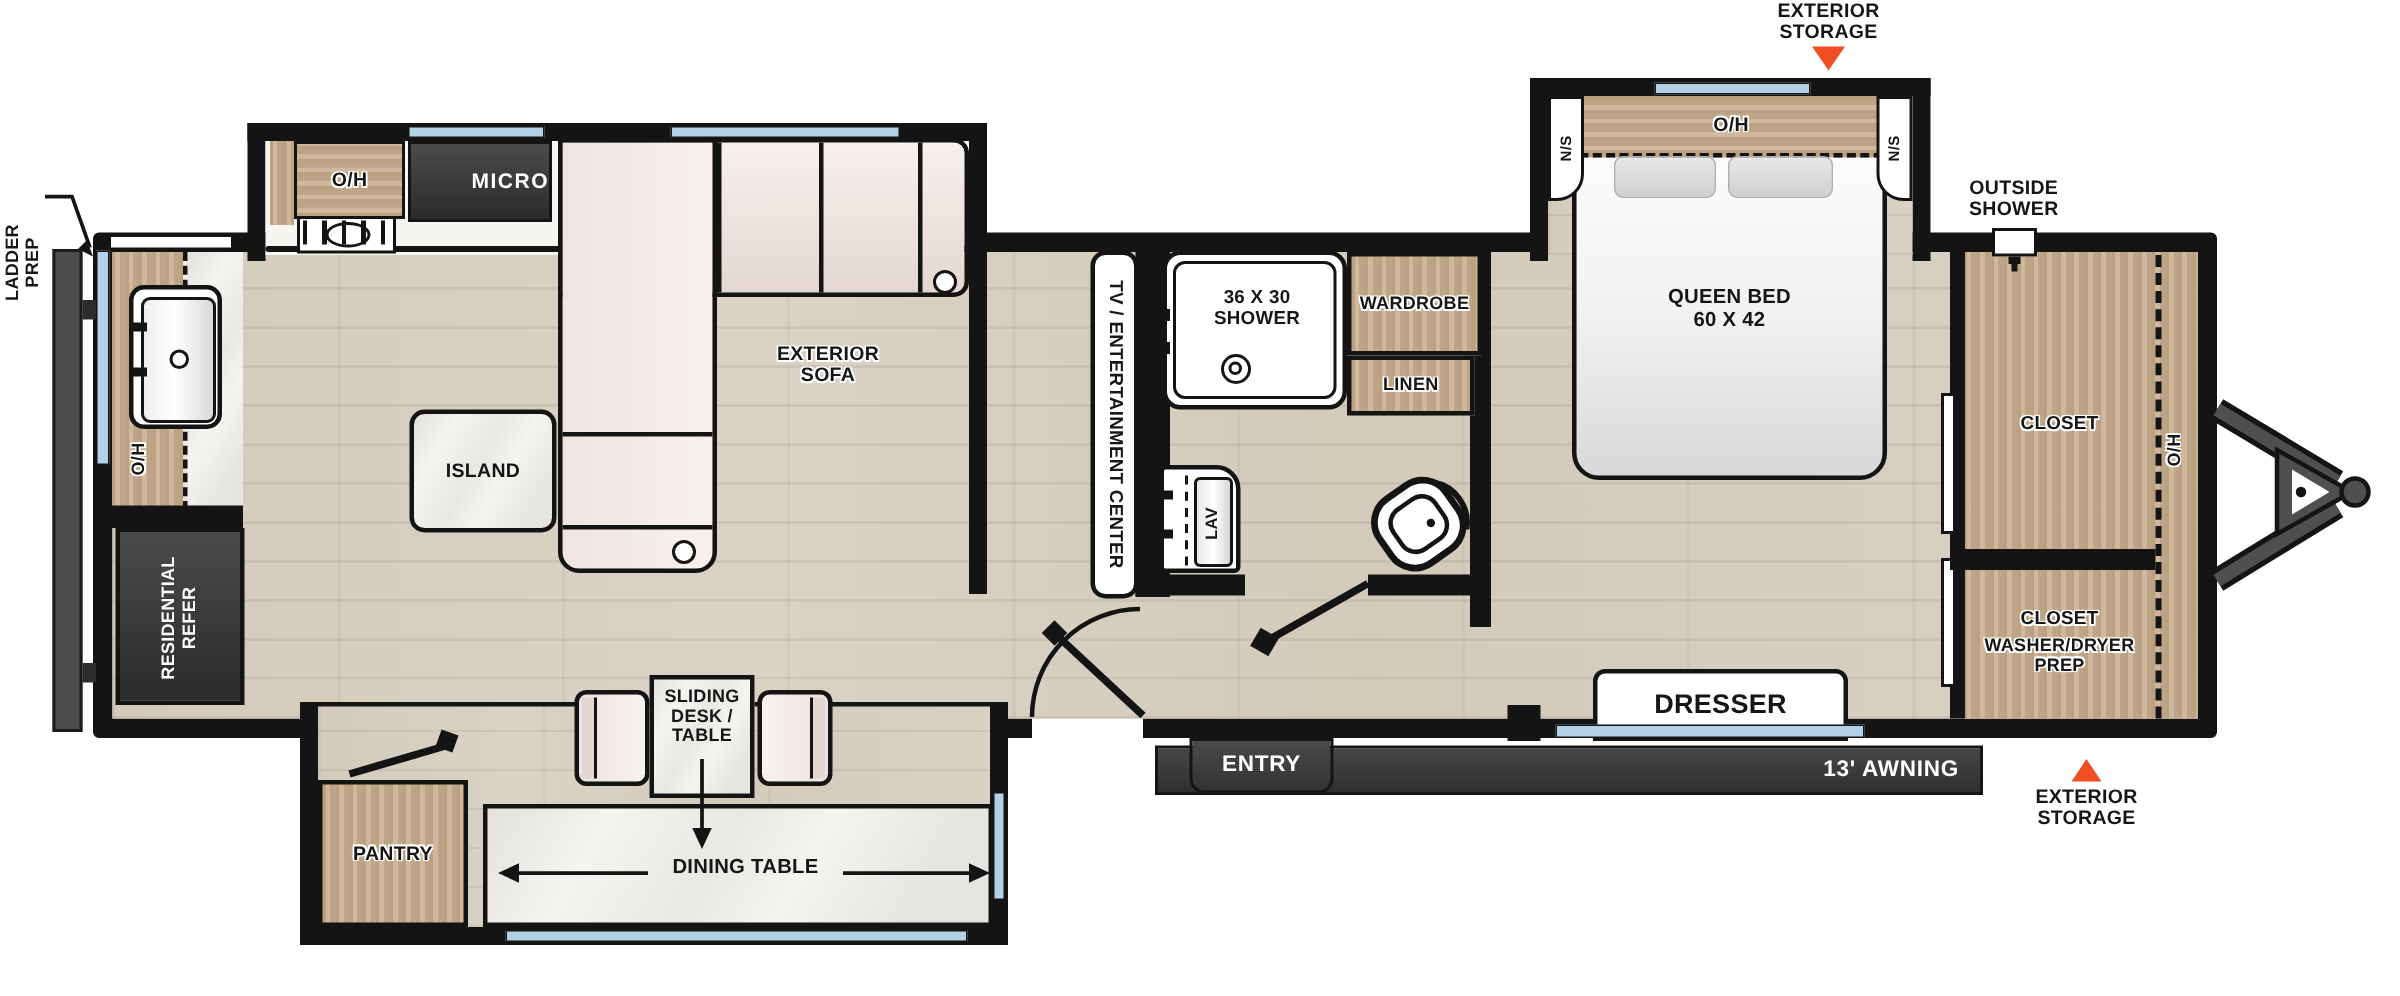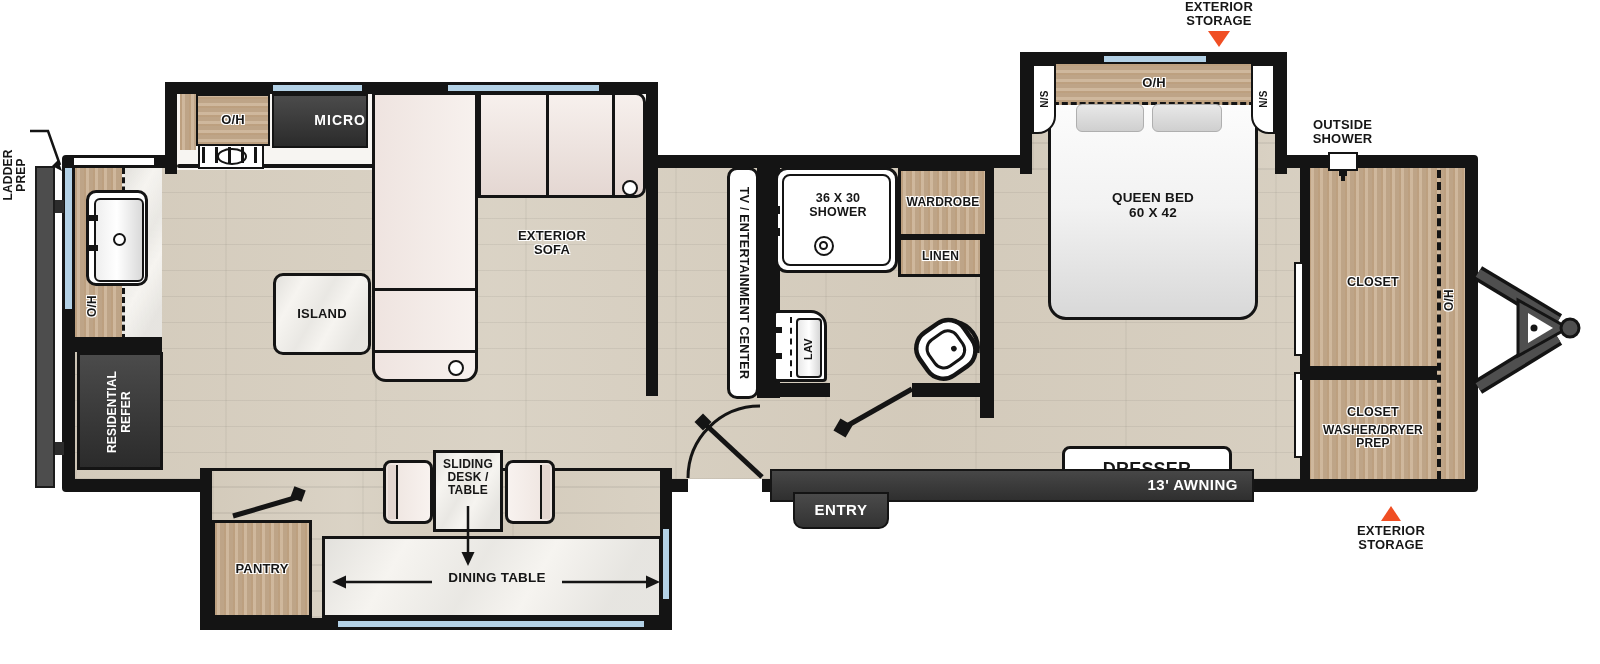--- a/index.html
+++ b/index.html
@@ -256,21 +256,21 @@
   </div>
   <div class="abs marble b3" style="left:433px;top:450px;width:70px;height:82px;">
     <div class="abs lbl" style="left:0;top:5px;width:64px;font-size:12px;">
       <div>SLIDING</div>
       <div>DESK /</div>
       <div>TABLE</div>
     </div>
   </div>
 
 
-  <div class="abs" style="left:770px;top:469px;width:484px;height:33px;background:linear-gradient(180deg,#474747,#2F2F2F);border:2px solid #161616;box-sizing:border-box;">
+  <div class="abs" style="left:770px;top:497px;width:552px;height:33px;background:linear-gradient(180deg,#474747,#2F2F2F);border:2px solid #161616;box-sizing:border-box;">
     <div class="lbl lbl-light" style="position:absolute;right:14px;top:6px;font-size:15px;letter-spacing:.5px;">
       <span>13' AWNING</span>
     </div>
   </div>
   <div class="abs" style="left:793px;top:492px;width:96px;height:37px;background:linear-gradient(180deg,#4A4A4A,#333);border:2px solid #141414;box-sizing:border-box;border-radius:0 0 10px 10px;">
     <div class="lbl lbl-light flexc" style="width:100%;height:100%;font-size:15px;letter-spacing:.5px;align-items:center;">
       <span>ENTRY</span>
     </div>
   </div>
   <div class="abs" style="left:688px;top:479px;width:74px;height:13px;background:#fff;"></div>

